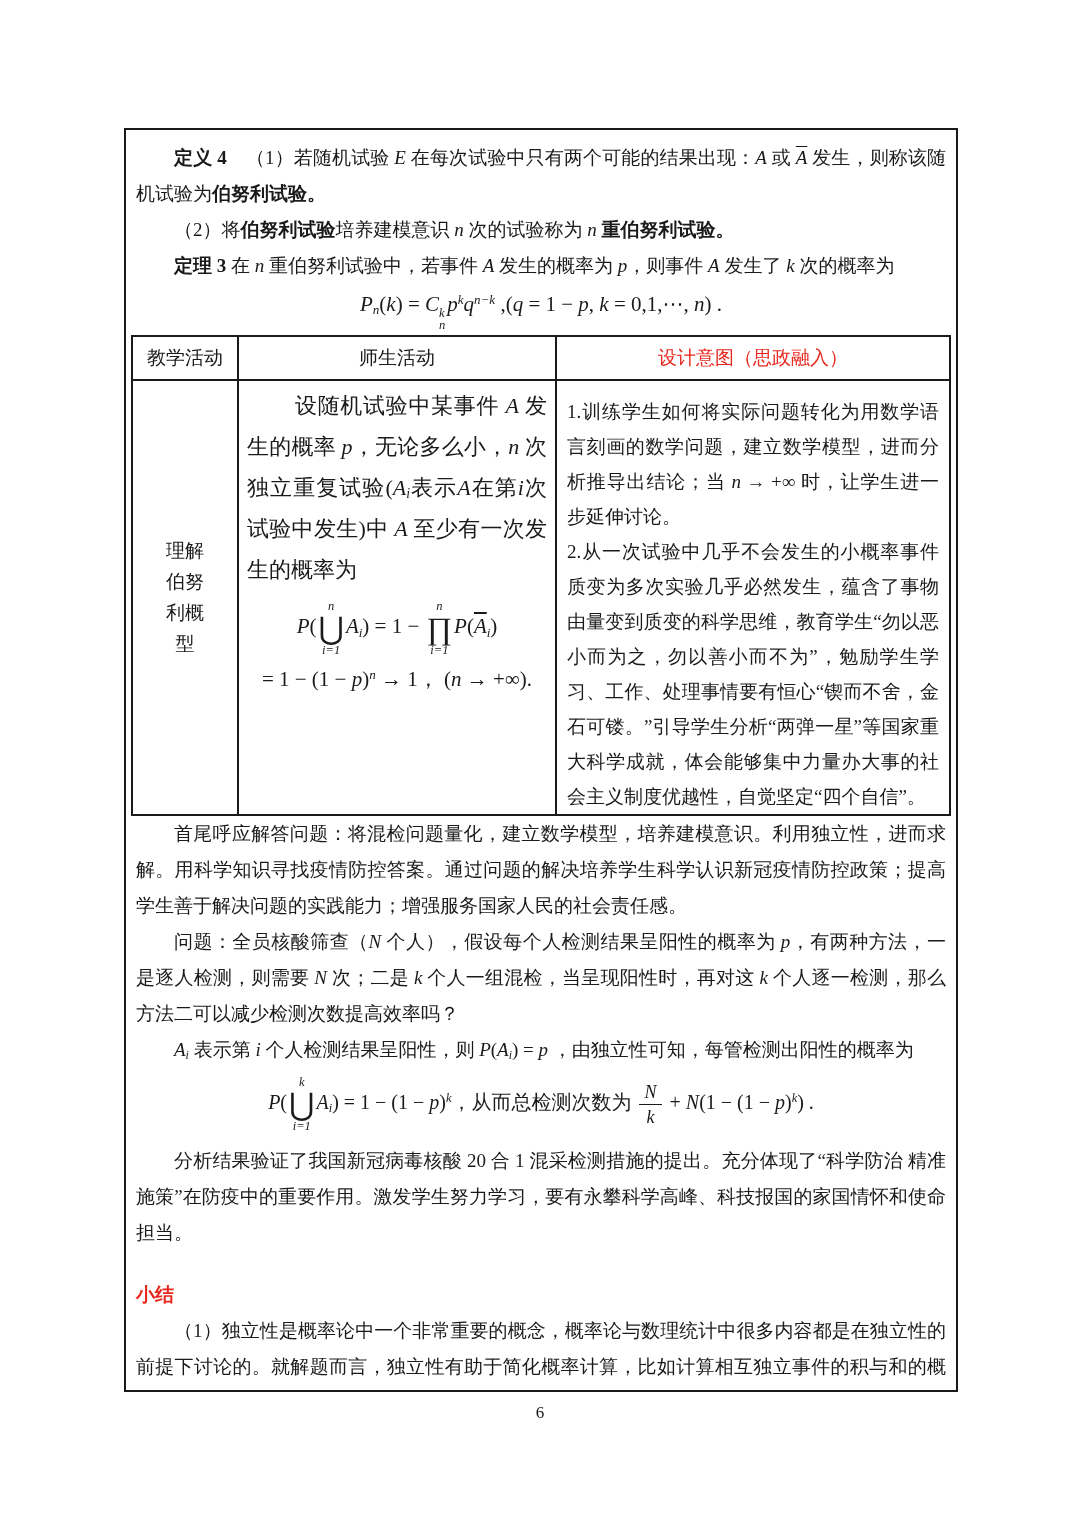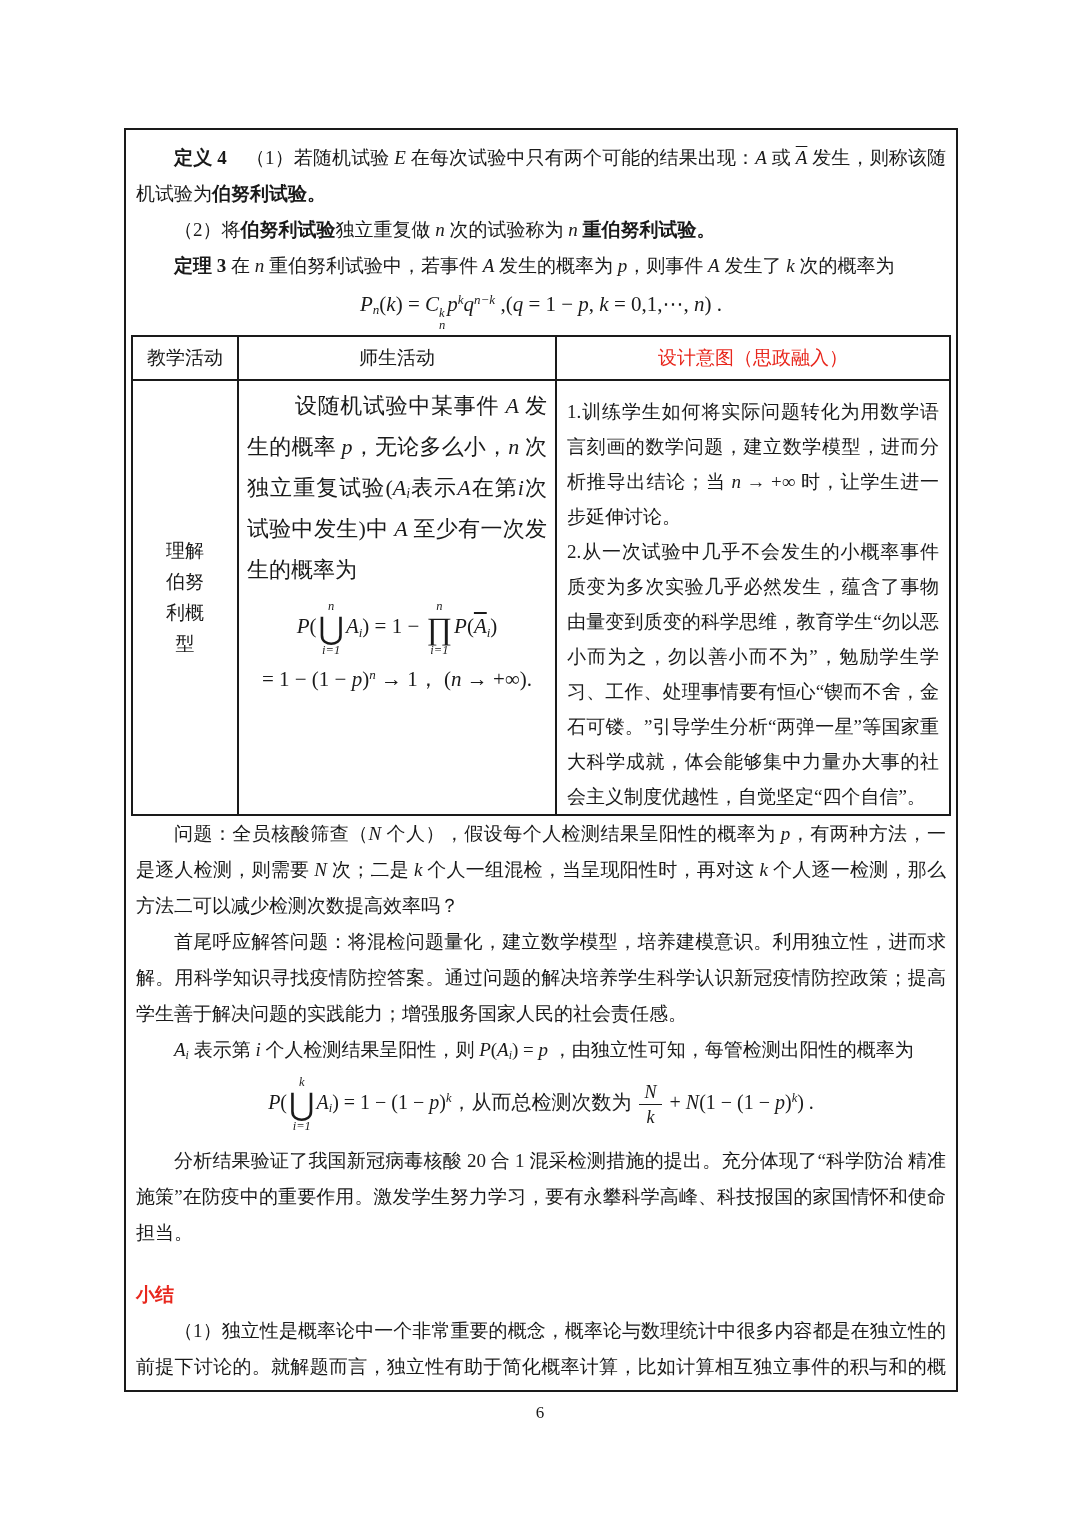--- a/index.html
+++ b/index.html
@@ -86,21 +86,21 @@
     position:absolute;left:0;top:1398px;width:100%;
     text-align:center;font-size:17px;line-height:30px;
   }
 </style>
 </head>
 <body>
 
 <div class="content-box">
 
   <p class="para indent"><span class="b">定义 4</span><span>　（1）若随机试验 </span><span class="it">E</span><span> 在每次试验中只有两个可能的结果出现：</span><span class="it">A</span><span> 或 </span><span class="it ovl">A</span><span> 发生，则称该随机试验为</span><span class="b">伯努利试验。</span></p>
-  <p class="para indent"><span>（2）将</span><span class="b">伯努利试验</span><span>独立重复做 </span><span class="it">n</span><span> 次的试验称为 </span><span class="it">n</span><span> </span><span class="b">重伯努利试验。</span></p>
+  <p class="para indent"><span>（2）将</span><span class="b">伯努利试验</span><span>培养建模意识 </span><span class="it">n</span><span> 次的试验称为 </span><span class="it">n</span><span> </span><span class="b">重伯努利试验。</span></p>
   <p class="para indent"><span class="b">定理 3</span><span> 在 </span><span class="it">n</span><span> 重伯努利试验中，若事件 </span><span class="it">A</span><span> 发生的概率为 </span><span class="it">p</span><span>，则事件 </span><span class="it">A</span><span> 发生了 </span><span class="it">k</span><span> 次的概率为</span></p>
   <div class="formula-center f-theorem"><span class="it">P</span><sub>n</sub><span class="rm">(</span><span class="it">k</span><span class="rm">) = </span><span class="it">C</span><span class="supsub">
         <span class="ss-t">k</span>
         <span class="ss-b">n</span>
       </span><span class="it">p</span><sup>k</sup><span class="it">q</span><sup>n−k</sup><span class="rm"> ,(</span><span class="it">q</span><span class="rm"> = 1 − </span><span class="it">p</span><span class="rm">, </span><span class="it">k</span><span class="rm"> = 0,1,⋯, </span><span class="it">n</span><span class="rm">) .</span></div>
 
   <table class="activity-table">
     <colgroup>
       <col style="width:106px">
       <col style="width:318px">
@@ -130,22 +130,22 @@
           <div class="formula-center f-limit"><span class="rm">= 1 − (1 − </span><span class="it">p</span><span class="rm">)</span><sup>n</sup><span class="rm"> → 1， (</span><span class="it">n</span><span class="rm"> → +∞).</span></div>
         </td>
         <td class="cell-design">
           <p class="design-para"><span>1.训练学生如何将实际问题转化为用数学语言刻画的数学问题，建立数学模型，进而分析推导出结论；当 </span><span class="it">n</span><span> → +∞ 时，让学生进一步延伸讨论。</span></p>
           <p class="design-para"><span>2.从一次试验中几乎不会发生的小概率事件质变为多次实验几乎必然发生，蕴含了事物由量变到质变的科学思维，教育学生“勿以恶小而为之，勿以善小而不为”，勉励学生学习、工作、处理事情要有恒心“锲而不舍，金石可镂。”引导学生分析“两弹一星”等国家重大科学成就，体会能够集中力量办大事的社会主义制度优越性，自觉坚定“四个自信”。</span></p>
         </td>
       </tr>
     </tbody>
   </table>
 
+  <p class="para indent"><span>首尾呼应解答问题：将混检问题量化，建立数学模型，培养建模意识。利用独立性，进而求解。用科学知识寻找疫情防控答案。通过问题的解决培养学生科学认识新冠疫情防控政策；提高学生善于解决问题的实践能力；增强服务国家人民的社会责任感。</span></p>
   <p class="para indent"><span>问题：全员核酸筛查（</span><span class="it">N</span><span> 个人），假设每个人检测结果呈阳性的概率为 </span><span class="it">p</span><span>，有两种方法，一是逐人检测，则需要 </span><span class="it">N</span><span> 次；二是 </span><span class="it">k</span><span> 个人一组混检，当呈现阳性时，再对这 </span><span class="it">k</span><span> 个人逐一检测，那么方法二可以减少检测次数提高效率吗？</span></p>
-  <p class="para indent"><span>首尾呼应解答问题：将混检问题量化，建立数学模型，培养建模意识。利用独立性，进而求解。用科学知识寻找疫情防控答案。通过问题的解决培养学生科学认识新冠疫情防控政策；提高学生善于解决问题的实践能力；增强服务国家人民的社会责任感。</span></p>
   <p class="para indent"><span class="it">A</span><sub class="it">i</sub><span> 表示第 </span><span class="it">i</span><span> 个人检测结果呈阳性，则 </span><span class="it">P</span><span>(</span><span class="it">A</span><sub class="it">i</sub><span>) = </span><span class="it">p</span><span> ，由独立性可知，每管检测出阳性的概率为</span></p>
   <div class="formula-center f-detect"><span class="it">P</span><span class="rm">(</span><span class="bigop">
         <span class="lim">k</span>
         <span class="op">⋃</span>
         <span class="lim">i=1</span>
       </span><span class="it">A</span><sub>i</sub><span class="rm">) = 1 − (1 − </span><span class="it">p</span><span class="rm">)</span><sup>k</sup><span class="rm">，从而总检测次数为 </span><span class="frac">
         <span class="num">N</span>
         <span class="den">k</span>
       </span><span class="rm"> + </span><span class="it">N</span><span class="rm">(1 − (1 − </span><span class="it">p</span><span class="rm">)</span><sup>k</sup><span class="rm">) .</span></div>
   <p class="para indent"><span>分析结果验证了我国新冠病毒核酸 20 合 1 混采检测措施的提出。充分体现了“科学防治 精准施策”在防疫中的重要作用。激发学生努力学习，要有永攀科学高峰、科技报国的家国情怀和使命担当。</span></p>

